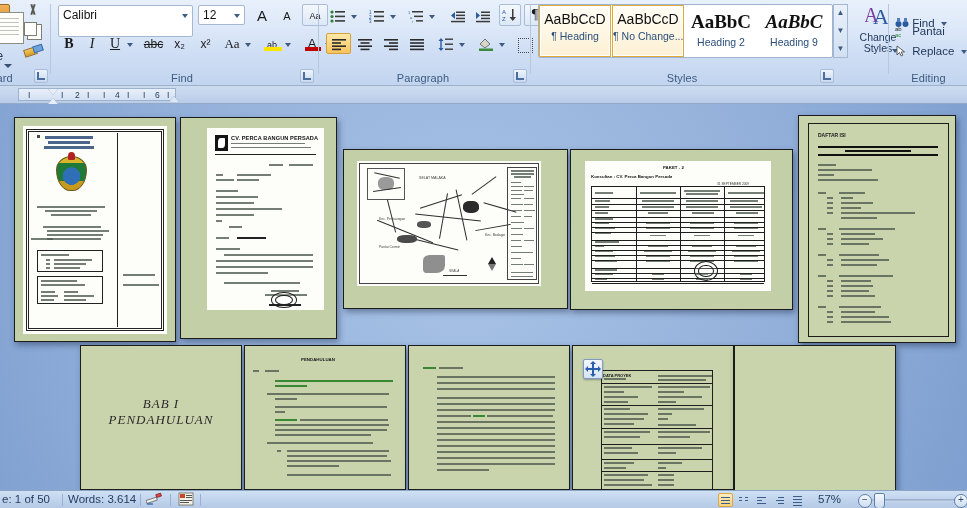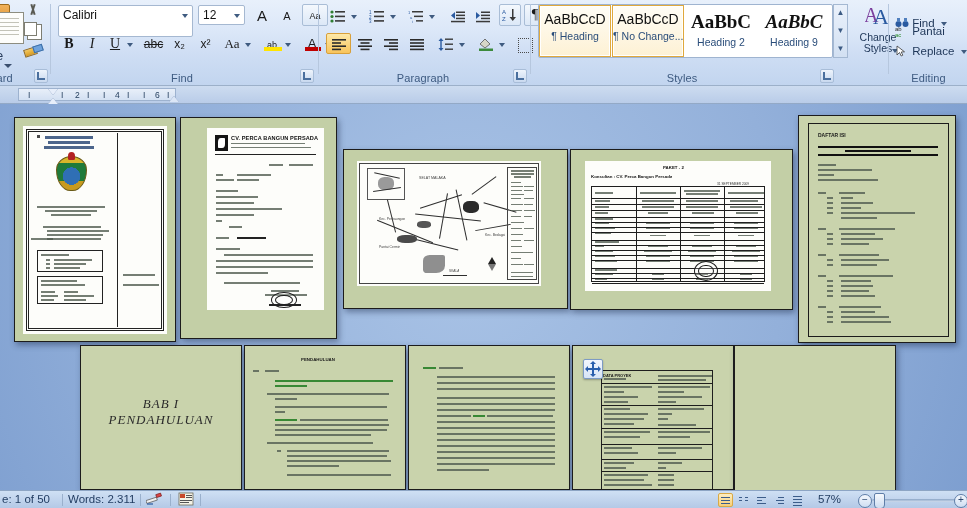--- a/index.html
+++ b/index.html
@@ -1086,21 +1086,21 @@
         <u class="mc-rt"></u>
       </div>
     </div>
 
     <div class="thumb" style="left:734px;top:241px;width:162px;height:148px;background:#c9d3ac;"></div>
   </div>
 
   <div class="statusbar">
     <div class="sb" style="left:2px;">e: 1 of 50</div>
     <div class="sb-sep" style="left:62px;"></div>
-    <div class="sb" style="left:68px;">Words: 2.311</div>
+    <div class="sb" style="left:68px;">Words: 3.614</div>
     <div class="sb-sep" style="left:140px;"></div>
     <div class="sb" style="left:146px;top:1px;">
       <svg width="18" height="14" viewBox="0 0 18 14">
         <rect x="0" y="7" width="11" height="3" fill="#f0f0f0" stroke="#5a5a5a" stroke-width="0.7" transform="rotate(-18 5 8)"></rect>
         <rect x="10" y="2" width="5" height="3" fill="#d44" stroke="#7a2222" stroke-width="0.7" transform="rotate(-18 12 3)"></rect>
         <path d="M1 12 L7 12" stroke="#2a5aa0" stroke-width="1.2"></path>
       </svg>
     </div>
     <div class="sb-sep" style="left:170px;"></div>
     <div class="sb" style="left:178px;top:1px;">

